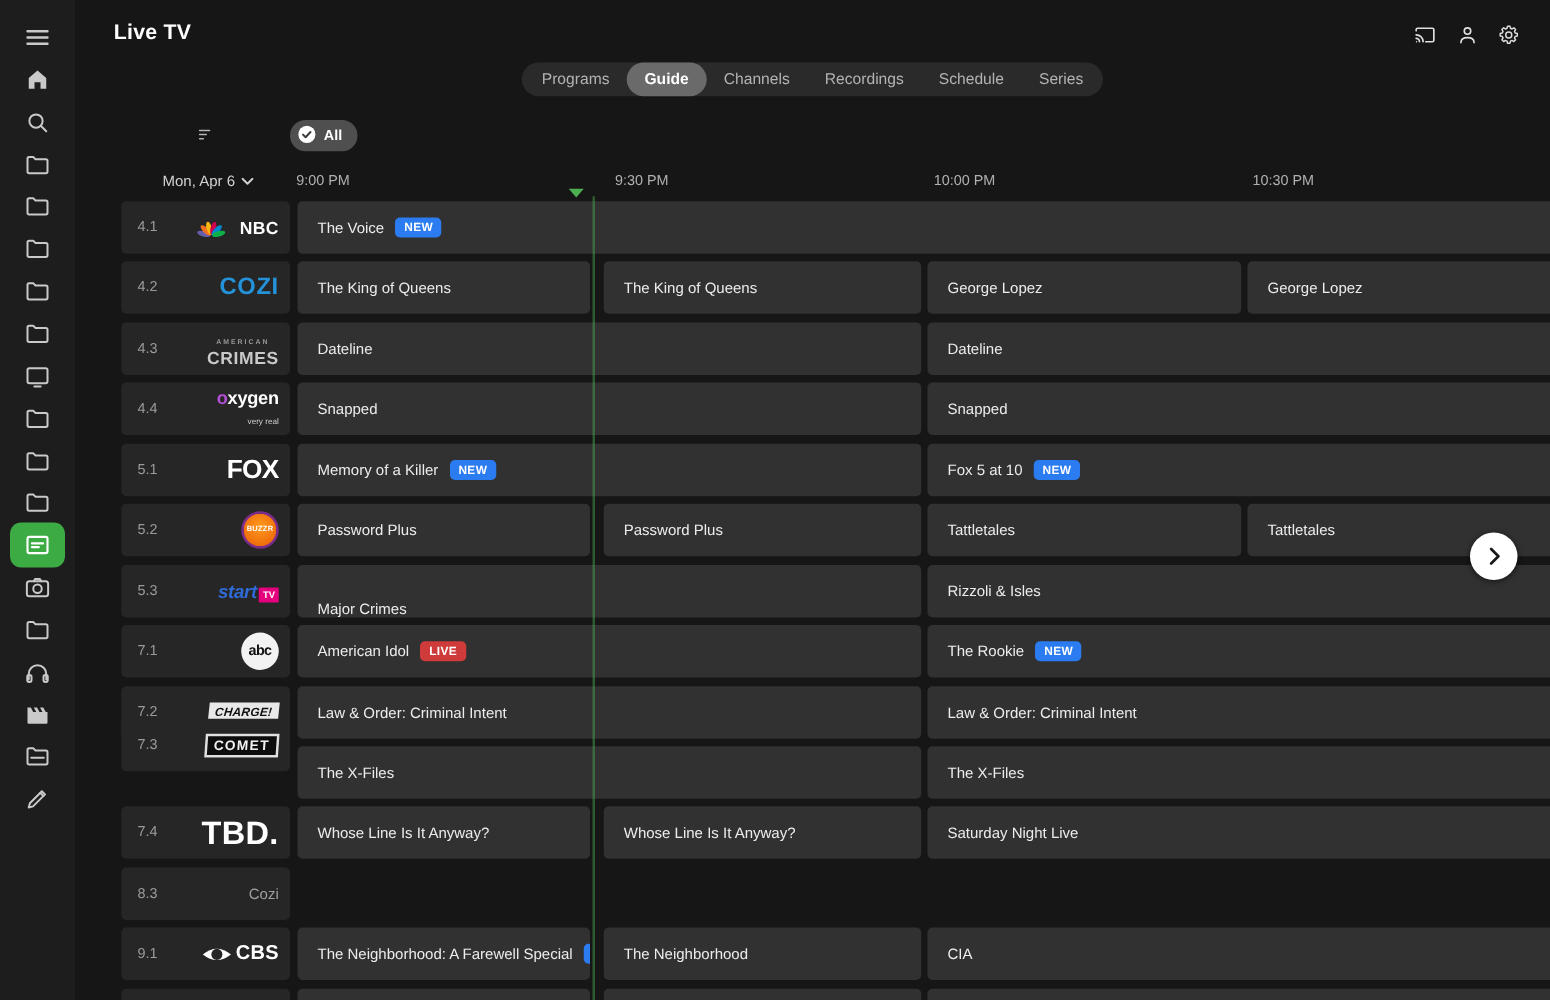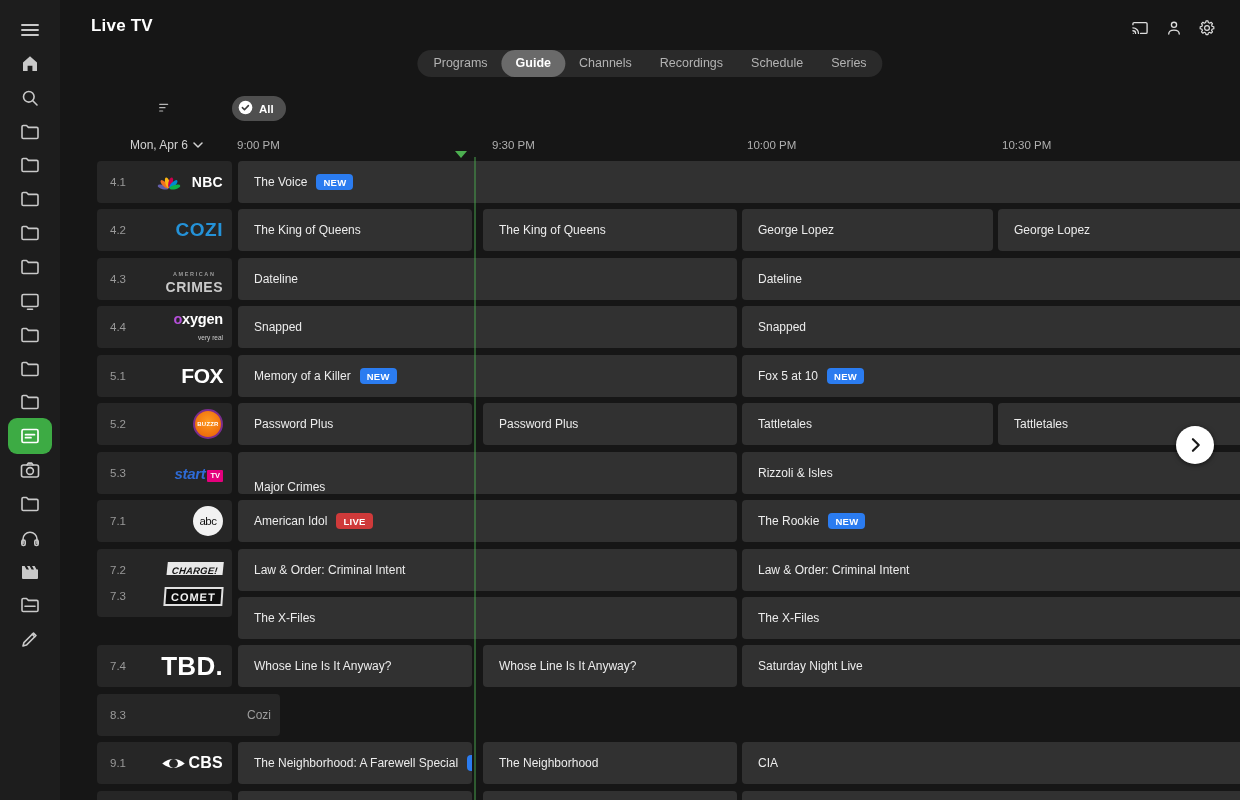--- a/index.html
+++ b/index.html
@@ -58,21 +58,21 @@
   .lg-ox .ox1{font-size:14.5px;font-weight:800;color:#fff;letter-spacing:-.2px}
   .lg-ox .ox1 i{font-style:normal;color:#b44fd8}
   .lg-ox .ox2{font-size:6.5px;color:#cfcfcf;margin-top:1px}
   .lg-fox{font-size:21px;font-weight:900;color:#fff;letter-spacing:-.5px}
   .lg-buzzr{width:30px;height:30px;border-radius:50%;background:radial-gradient(circle at 50% 40%,#ff9a1f,#e85d04);border:2.5px solid #7b2d8e;display:flex;align-items:center;justify-content:center;box-sizing:border-box}
   .lg-buzzr span{font-size:6px;font-weight:800;color:#fff;letter-spacing:.2px}
   .lg-start{display:flex;align-items:flex-end}
   .lg-start .st1{color:#2e6bd6;font-style:italic;font-weight:800;font-size:15px;letter-spacing:-.3px}
   .lg-start .st2{background:#e5007d;color:#fff;font-size:7.5px;font-weight:800;padding:1.5px 3px;margin-left:2px;border-radius:1px}
   .lg-abc{width:30px;height:30px;border-radius:50%;background:#f2f2f2;display:flex;align-items:center;justify-content:center}
-  .lg-abc span{color:#111;font-weight:400;font-size:11.5px;letter-spacing:-.5px}
+  .lg-abc span{color:#111;font-weight:700;font-size:11.5px;letter-spacing:-.5px}
   .lg-charge{background:#e8e8e8;color:#111;font-weight:900;font-style:italic;font-size:9.5px;padding:2.5px 5px;transform:skewX(-6deg);letter-spacing:.2px}
   .lg-comet{border:2px solid #e0e0e0;background:#0d0d0d;color:#f0f0f0;font-weight:900;font-size:11px;padding:1.5px 5px;letter-spacing:1px;transform:skewX(-4deg)}
   .lg-tbd{font-size:26px;font-weight:900;color:#fff;letter-spacing:.3px}
   .lg-cbs{display:flex;align-items:center;gap:3px}
   .lg-cbs b{font-size:16px;font-weight:800;color:#fff;letter-spacing:.2px}
   .lg-text{font-size:12px;color:#9e9e9e}
 </style>
 </head>
 <body>
 
@@ -392,21 +392,21 @@
       </div>
       <div class="cell" style="top: 645px; left: 238px; width: 234px;">
         <span class="title">Whose Line Is It Anyway?</span>
       </div>
       <div class="cell" style="top: 645px; left: 483px; width: 254px;">
         <span class="title">Whose Line Is It Anyway?</span>
       </div>
       <div class="cell" style="top: 645px; left: 742px; width: 508px;">
         <span class="title">Saturday Night Live</span>
       </div>
-      <div class="ch" style="top: 694px; padding-left: 48px;">
+      <div class="ch" style="top: 694px;">
         <span class="ch-num">8.3</span>
         <span class="ch-logo">
           <span class="lg-text">Cozi</span>
         </span>
       </div>
       <div class="ch" style="top: 742px;">
         <span class="ch-num">9.1</span>
         <span class="ch-logo">
           <span class="lg-cbs">
             <svg width="25" height="15" viewBox="0 0 26 16">

